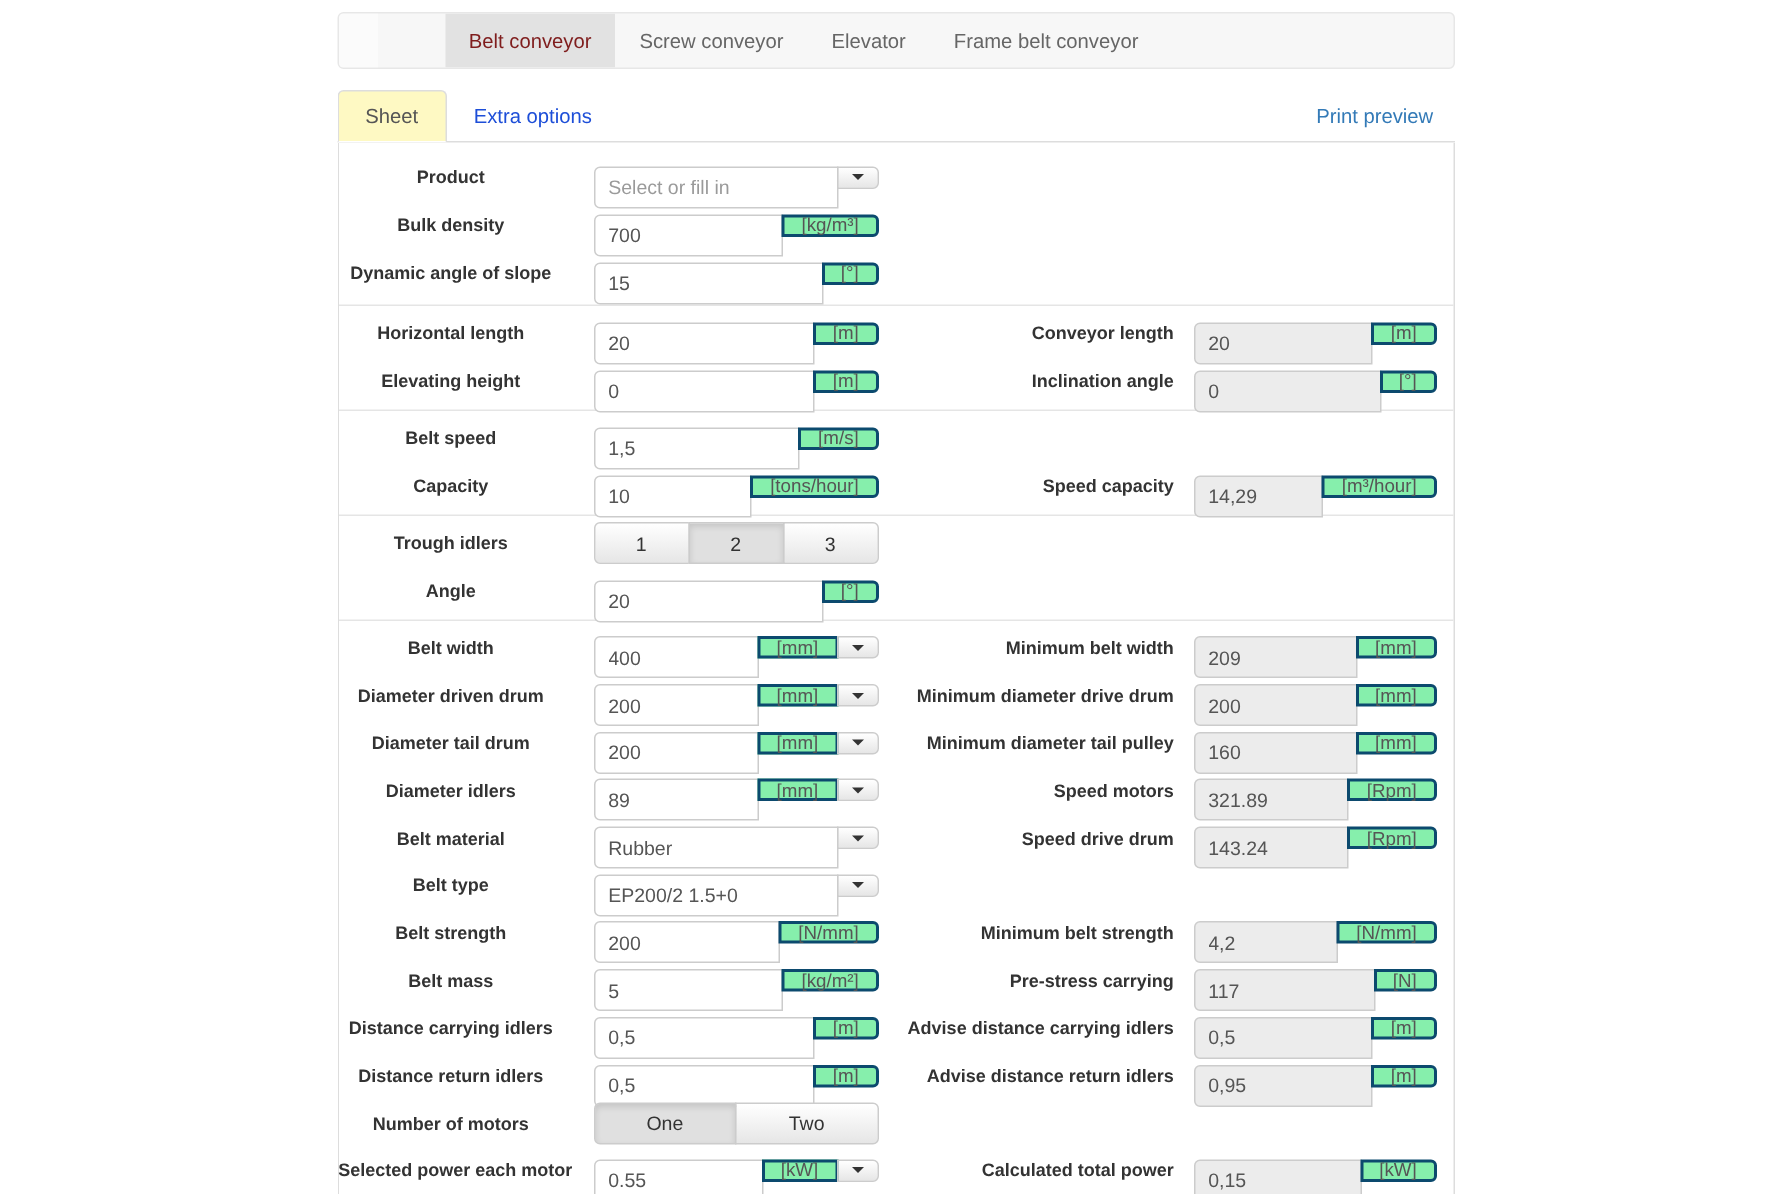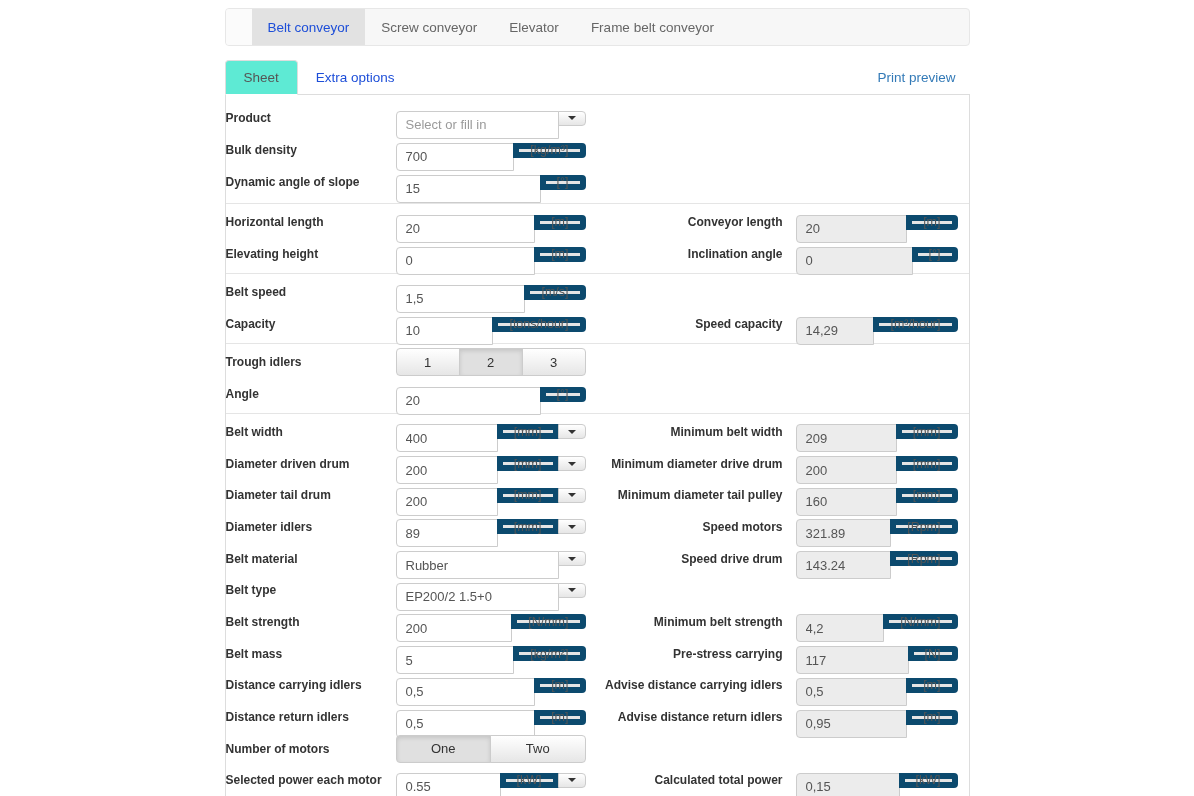--- a/index.html
+++ b/index.html
@@ -15,51 +15,51 @@
   .topbar {
     display:flex; align-items:stretch; height:38px;
     background:#f7f7f7; border:1px solid #e7e7e7; border-radius:4px;
     overflow:hidden;
   }
   .topbar .lead { width:26px; background:#fbfbfb; }
   .toptab {
     display:flex; align-items:center; padding:0 16px;
     font-size:13.5px; color:#666; cursor:pointer; white-space:nowrap;
   }
-  .toptab.active { background:#e2e2e2; color:#1d4ed8; }
+  .toptab.active { background:#e2e2e2; color:#7f1d1d;margin-left:45px; }
 
   
   .subnav {
     display:flex; align-items:flex-end; margin-top:14px;
     border-bottom:1px solid #ddd;
   }
   .subtab {
     padding:9px 18px; font-size:13.5px; cursor:pointer; white-space:nowrap;
   }
   .subtab.active {
-    background:#5eead4; color:#555;
+    background:#fef9c3; color:#555;
     border:1px solid #ddd; border-bottom:1px solid #fff;
     border-radius:4px 4px 0 0; margin-bottom:-1px;
   }
   .subtab.link { color:#1d4ed8; }
   .subnav .spacer { flex:1; }
   .printlink { padding:9px 14px 9px 0; font-size:13.5px; color:#337ab7; cursor:pointer; }
 
   
   .panel {
     border:1px solid #ddd; border-top:none;
     border-radius:0 0 4px 4px;
   }
   .sec { padding:2px 0 3px 0; }
   .sec.first { padding:7px 0 5px 0; }
   .sec + .sec { border-top:1px solid #e5e5e5; }
   .frow { display:flex; align-items:center; height:32px; }
   .sec5 .frow { height:31.7px; }
 
-  .lh { width:150px; text-align:left; }
+  .lh { width:150px; text-align:center; }
   .lgrp { width:190px; margin-left:20px; }
   .rh { width:183px; margin-left:14px; text-align:right; }
   .rgrp { width:162px; margin-left:13px; }
   .flabel {
     font-size:12px; font-weight:bold; color:#333; white-space:nowrap;
   }
 
   
   .grp { display:flex; align-items:stretch; height:15px; }
   .grp .tin {
@@ -68,21 +68,21 @@
     padding:0 9px; font-size:13px; color:#555;
     font-family:"Liberation Sans", sans-serif;
     background:#fff; outline:none;
   }
   .grp .tin::placeholder { color:#9a9a9a; }
   .grp .tin:disabled { background:#ececec; color:#555; }
   .grp > * + * { margin-left:-1px; }
   .grp .tin:not(:last-child) { border-top-right-radius:0; border-bottom-right-radius:0; }
   .addon {
     flex:0 0 auto; display:flex; align-items:center;
-    padding:0 11px; background:#e5e5e5; border:6px solid #0c4a6e;
+    padding:0 11px; background:#86efac; border:2px solid #0c4a6e;
     font-size:12.5px; color:#555; white-space:nowrap;
   }
   .addon.endcap { border-radius:0 4px 4px 0; }
   .addon.mid { border-radius:0; }
   .ddbtn {
     flex:0 0 28px; display:flex; align-items:center; justify-content:center;
     border:1px solid #ccc; border-radius:0 4px 4px 0;
     background:linear-gradient(#ffffff,#e6e6e6); cursor:pointer; padding:0;
   }
   .caret {

